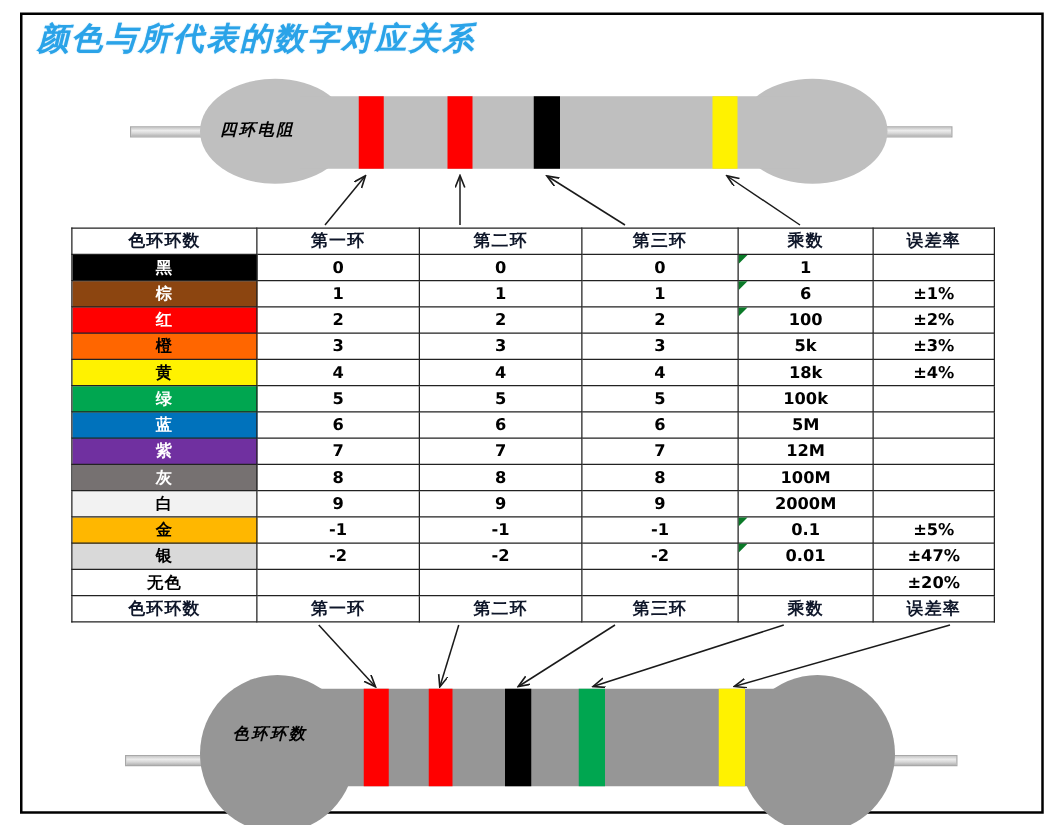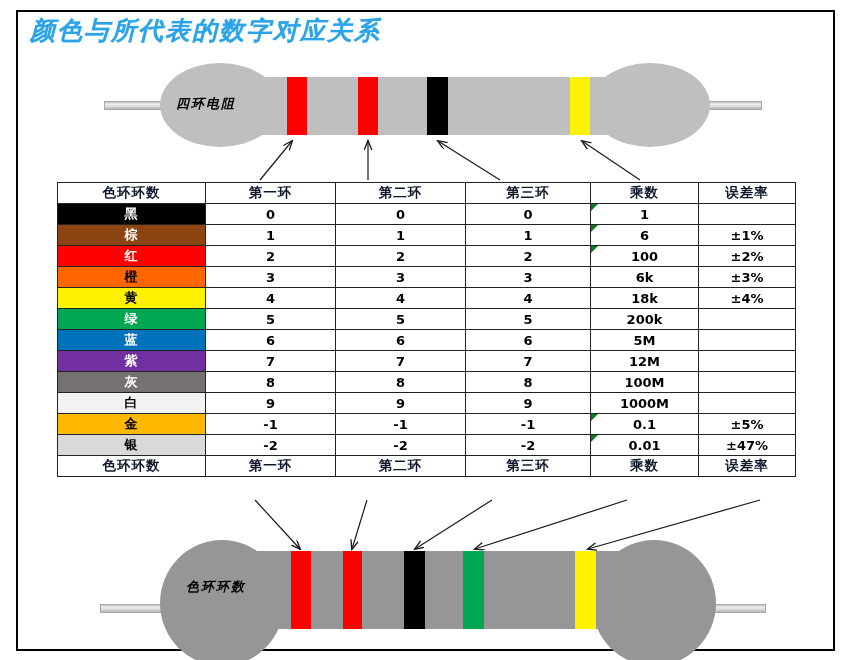--- a/index.html
+++ b/index.html
@@ -244,37 +244,37 @@
           <td>2</td>
           <td>2</td>
           <td class="mult flag">100</td>
           <td>±2%</td>
         </tr>
         <tr>
           <td class="swatch" style="background: rgb(255, 102, 0); color: rgb(0, 0, 0);">橙</td>
           <td>3</td>
           <td>3</td>
           <td>3</td>
-          <td class="mult">6k</td>
+          <td class="mult">5k</td>
           <td>±3%</td>
         </tr>
         <tr>
           <td class="swatch" style="background: rgb(255, 242, 0); color: rgb(0, 0, 0);">黄</td>
           <td>4</td>
           <td>4</td>
           <td>4</td>
           <td class="mult">18k</td>
           <td>±4%</td>
         </tr>
         <tr>
           <td class="swatch" style="background: rgb(0, 166, 80); color: rgb(255, 255, 255);">绿</td>
           <td>5</td>
           <td>5</td>
           <td>5</td>
-          <td class="mult">200k</td>
+          <td class="mult">100k</td>
           <td></td>
         </tr>
         <tr>
           <td class="swatch" style="background: rgb(0, 114, 188); color: rgb(255, 255, 255);">蓝</td>
           <td>6</td>
           <td>6</td>
           <td>6</td>
           <td class="mult">5M</td>
           <td></td>
         </tr>
@@ -292,38 +292,46 @@
           <td>8</td>
           <td>8</td>
           <td class="mult">100M</td>
           <td></td>
         </tr>
         <tr>
           <td class="swatch" style="background: rgb(242, 242, 242); color: rgb(0, 0, 0);">白</td>
           <td>9</td>
           <td>9</td>
           <td>9</td>
-          <td class="mult">1000M</td>
+          <td class="mult">2000M</td>
           <td></td>
         </tr>
         <tr>
           <td class="swatch" style="background: rgb(255, 183, 0); color: rgb(0, 0, 0);">金</td>
           <td>-1</td>
           <td>-1</td>
           <td>-1</td>
           <td class="mult flag">0.1</td>
           <td>±5%</td>
         </tr>
         <tr>
           <td class="swatch" style="background: rgb(217, 217, 217); color: rgb(0, 0, 0);">银</td>
           <td>-2</td>
           <td>-2</td>
           <td>-2</td>
           <td class="mult flag">0.01</td>
           <td>±47%</td>
+        </tr>
+        <tr>
+          <td class="swatch" style="background: rgb(255, 255, 255); color: rgb(0, 0, 0);">无色</td>
+          <td></td>
+          <td></td>
+          <td></td>
+          <td class="mult"></td>
+          <td>±20%</td>
         </tr>
         <tr class="hdr">
           <td>色环环数</td>
           <td>第一环</td>
           <td>第二环</td>
           <td>第三环</td>
           <td>乘数</td>
           <td>误差率</td>
         </tr>
       </tbody>

